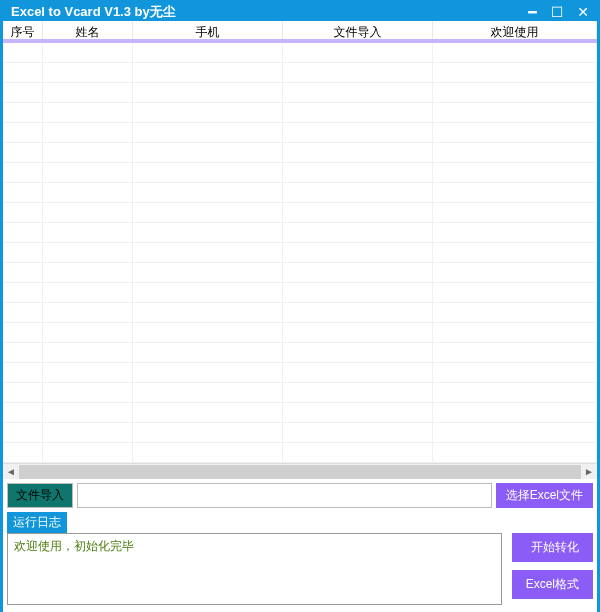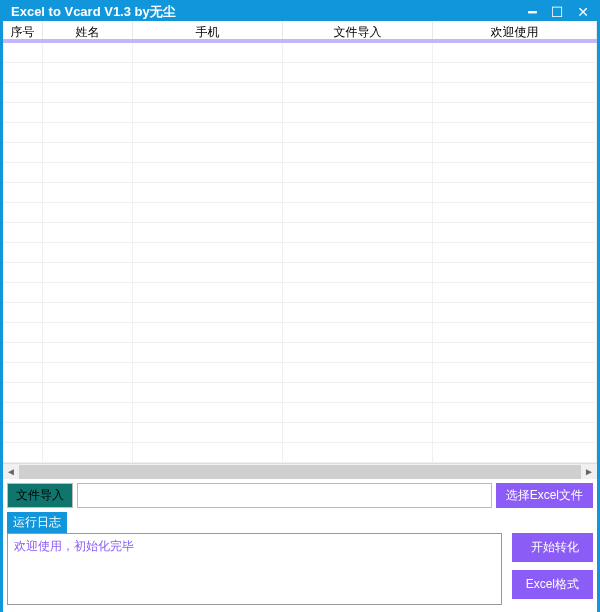--- a/index.html
+++ b/index.html
@@ -147,21 +147,21 @@
     color: #fff;
     padding: 2px 6px;
     font-size: 12px;
     width: fit-content;
   }
   .log-box {
     border: 1px solid #999;
     height: 72px;
     padding: 4px 6px;
     font-size: 12px;
-    color: #8b5cf6;
+    color: #4d7c0f;
     overflow-y: scroll;
     background: #fff;
     resize: none;
     font-family: inherit;
   }
   .side-btns {
     display: flex;
     flex-direction: column;
     gap: 8px;
     justify-content: center;

